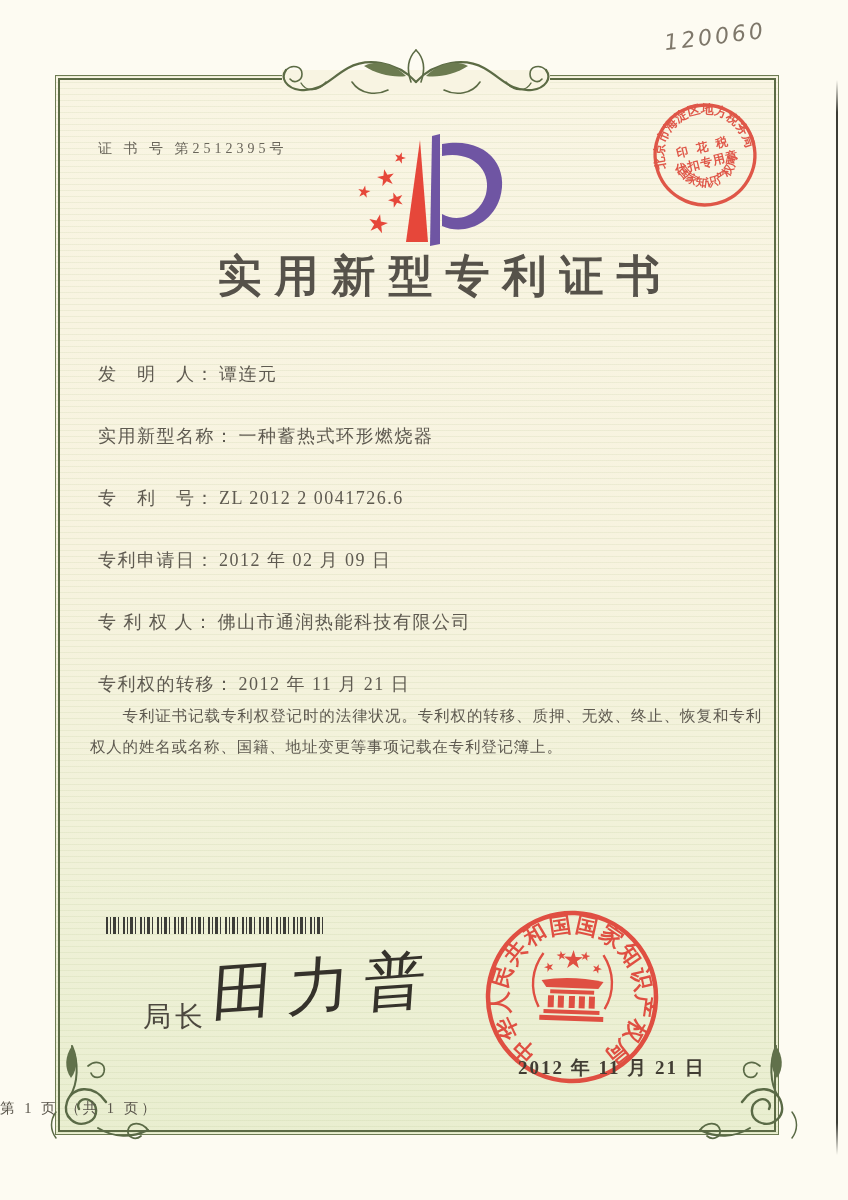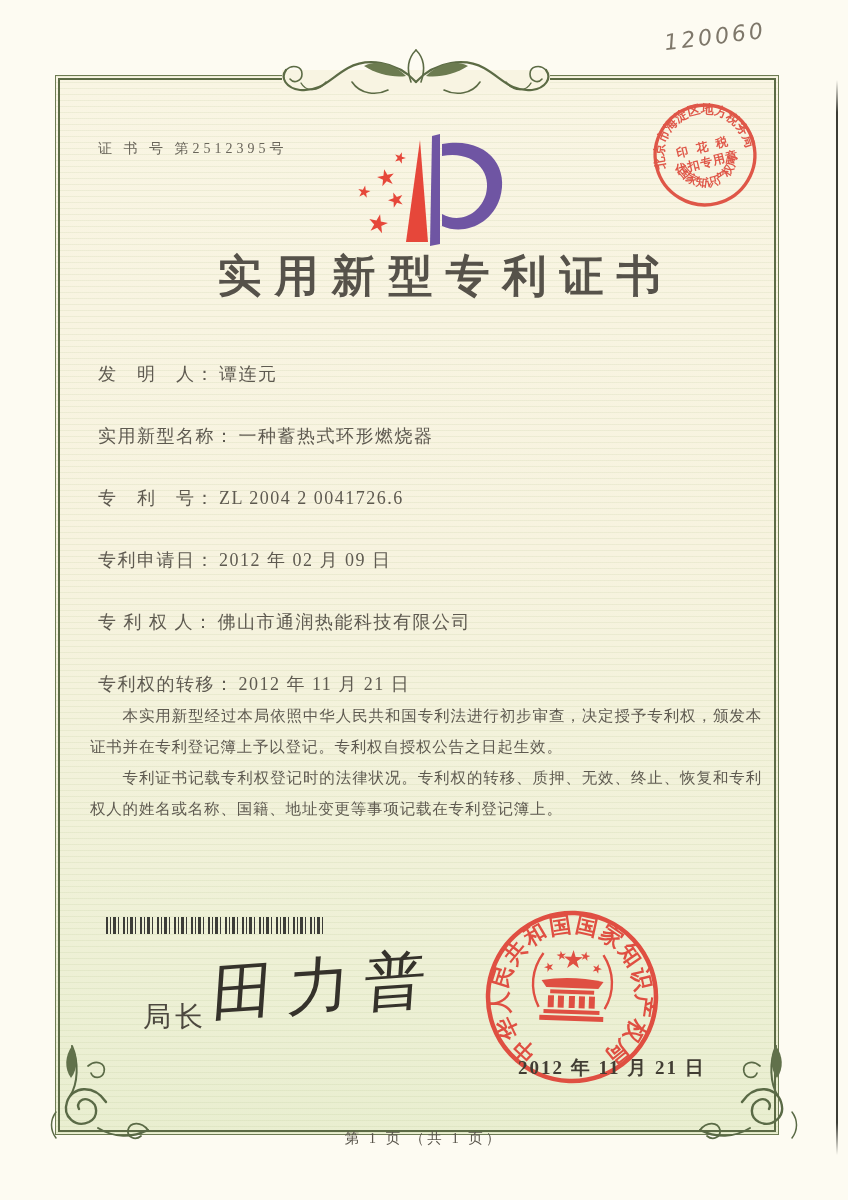--- a/index.html
+++ b/index.html
@@ -87,21 +87,21 @@
     font-size:62px;color:#35322b;letter-spacing:14px;
     font-family:"DejaVu Sans",sans-serif;
     transform:rotate(-4deg) skewX(-8deg);
   }
   .issuing-seal{position:absolute;left:483px;top:908px;width:178px;height:178px;opacity:.93;transform:rotate(2deg);}
   .seal-date{
     position:absolute;left:518px;top:1055px;
     font-size:19px;color:#413d33;letter-spacing:2px;font-weight:bold;
   }
   .footer{
-    position:absolute;left:0;top:1129px;width:848px;text-align:center;
+    position:absolute;left:0;top:1099px;width:848px;
     font-size:14.5px;color:#59554b;letter-spacing:3px;
   }
 </style>
 </head>
 <body>
 
 <div class="page">
 
   <div class="handwritten">120060</div>
 
@@ -183,35 +183,34 @@
   <div class="title">实用新型专利证书</div>
 
   <div class="fields">
     <div class="field-row">
       <span class="lbl">发　明　人：</span><span class="val">谭连元</span>
     </div>
     <div class="field-row">
       <span class="lbl">实用新型名称：</span><span class="val">一种蓄热式环形燃烧器</span>
     </div>
     <div class="field-row">
-      <span class="lbl">专　利　号：</span><span class="val">ZL 2004 2 0041726.6</span>
+      <span class="lbl">专　利　号：</span><span class="val">ZL 2012 2 0041726.6</span>
     </div>
     <div class="field-row">
       <span class="lbl">专利申请日：</span><span class="val">2012 年 02 月 09 日</span>
     </div>
     <div class="field-row">
       <span class="lbl">专 利 权 人：</span><span class="val">佛山市通润热能科技有限公司</span>
     </div>
     <div class="field-row">
       <span class="lbl">专利权的转移：</span><span class="val">2012 年 11 月 21 日</span>
     </div>
   </div>
 
   <div class="body-text">
-    <p>本实用新型经过本局依照中华人民共和国专利法进行初步审查，决定授予专利权，颁发本证书并在专利登记簿上予以登记。专利权自授权公告之日起生效。</p>
     <p>专利证书记载专利权登记时的法律状况。专利权的转移、质押、无效、终止、恢复和专利权人的姓名或名称、国籍、地址变更等事项记载在专利登记簿上。</p>
   </div>
 
   <div class="barcode"></div>
 
   <div class="director">局长</div>
   <div class="signature">田力普</div>
 
   <svg class="issuing-seal" viewBox="0 0 178 178">
     <defs>

